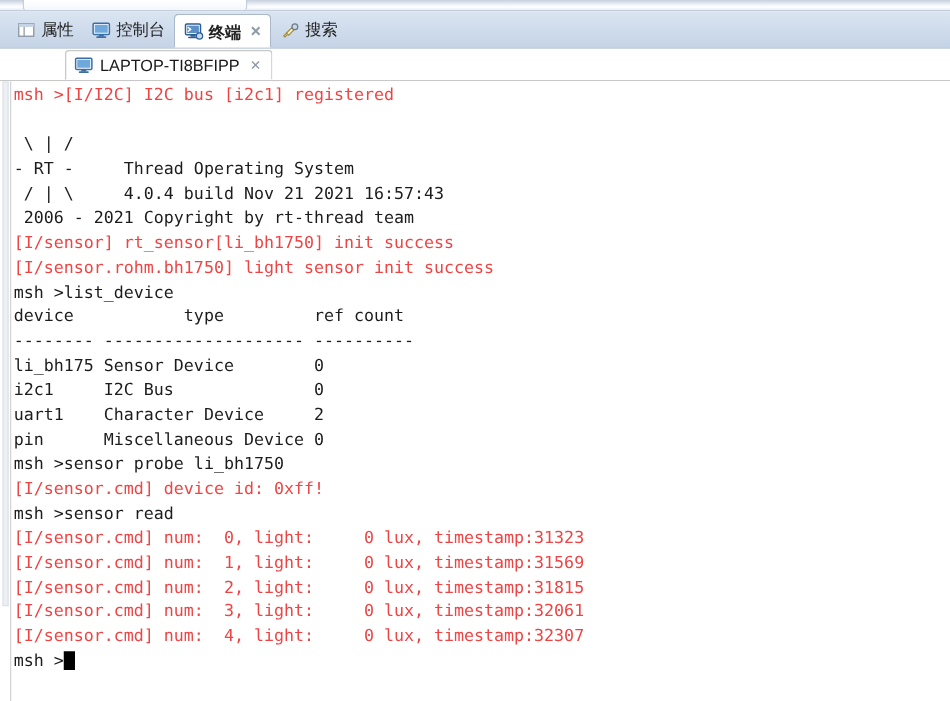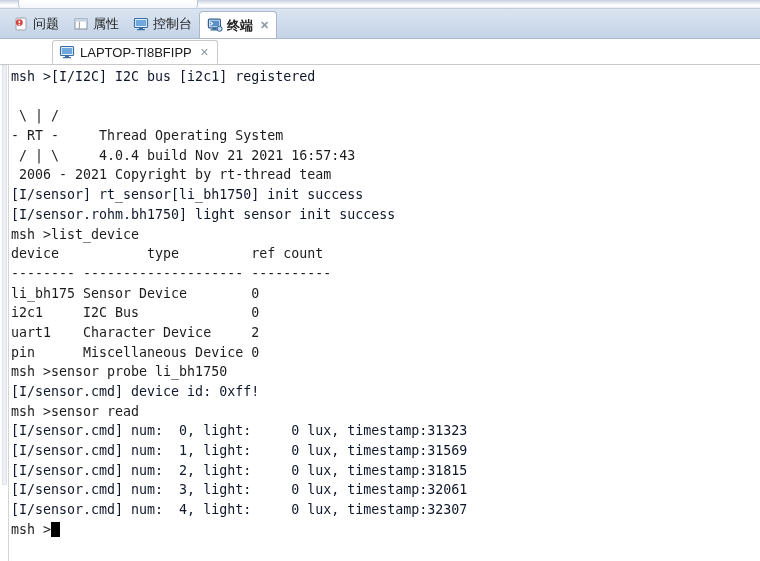--- a/index.html
+++ b/index.html
@@ -142,49 +142,40 @@
     width: 749px; height: 496px;
     font-family: "DejaVu Sans Mono", "Liberation Mono", monospace;
     font-size: 13.3px;
     line-height: 19.7px;
     white-space: pre;
     letter-spacing: 0px;
     padding-top: 2px;
     box-sizing: border-box;
   }
   .ln { display: block; height: 19.7px; }
-  .g { color: #0f172a; }
+  .g { color: #ef4444; }
   .k { color: #1c1c1c; }
   .cursor {
     display: inline-block;
     width: 9px;
     height: 15px;
     background: #000000;
     vertical-align: -3px;
   }
 </style>
 </head>
 <body>
 
 <div id="window-sliver">
   <div class="sliver-notch"></div>
 </div>
 
 <div id="view-tabbar">
     <div class="view-tab">
       <span class="ico"><svg viewBox="0 0 16 16" width="16" height="16">
-          <rect x="3" y="2" width="10" height="12" rx="1" fill="#fdfdfd" stroke="#9aa3ad" stroke-width="1"></rect>
-          <circle cx="6.3" cy="6.6" r="3.4" fill="#d94141"></circle>
-          <rect x="5.6" y="4.6" width="1.5" height="2.6" fill="#ffffff"></rect>
-          <rect x="5.6" y="8.0" width="1.5" height="1.3" fill="#ffffff"></rect>
-        </svg></span>
-      <span class="tab-label">问题</span>
-    </div>
-    <div class="view-tab">
-      <span class="ico"><svg viewBox="0 0 16 16" width="16" height="16">
           <rect x="2" y="3" width="12" height="10" fill="#ffffff" stroke="#8d98a6" stroke-width="1.1"></rect>
           <rect x="2" y="3" width="12" height="2.6" fill="#c6d4e4"></rect>
           <line x1="6.3" y1="5.6" x2="6.3" y2="13" stroke="#8d98a6" stroke-width="1"></line>
         </svg></span>
       <span class="tab-label">属性</span>
     </div>
     <div class="view-tab">
       <span class="ico"><svg viewBox="0 0 16 16" width="16" height="16">
           <rect x="1.5" y="2.5" width="13" height="9" rx="1" fill="#ffffff" stroke="#3a6ea5" stroke-width="1.2"></rect>
           <rect x="2.8" y="3.8" width="10.4" height="6.4" fill="#6fa8dc"></rect>
@@ -197,20 +188,28 @@
       <span class="ico"><svg viewBox="0 0 16 16" width="16" height="16">
           <rect x="1.4" y="2.2" width="12" height="8.6" rx="1" fill="#ffffff" stroke="#2d5f96" stroke-width="1.2"></rect>
           <rect x="2.7" y="3.5" width="9.4" height="6" fill="#5b8fc9"></rect>
           <path d="M3.6 5.0 L5.6 6.5 L3.6 8.0" fill="none" stroke="#ffffff" stroke-width="1.1" stroke-linecap="round" stroke-linejoin="round"></path>
           <rect x="5.4" y="10.9" width="4" height="1.5" fill="#2d5f96"></rect>
           <rect x="3.4" y="12.3" width="8" height="1.3" rx="0.6" fill="#2d5f96"></rect>
           <circle cx="12.6" cy="11.8" r="2.5" fill="#c8dcf0" stroke="#2d5f96" stroke-width="1"></circle>
         </svg></span>
       <span class="tab-label">终端</span>
       <span class="tab-close">✕</span>
+    </div>
+    <div class="view-tab">
+      <span class="ico"><svg viewBox="0 0 16 16" width="16" height="16">
+          <path d="M3 12.7 L5.2 10.4 L6.2 11.4 L4 13.6 Z" fill="#f0e2b0" stroke="#a08b3c" stroke-width="0.9"></path>
+          <path d="M5.2 10.4 L10.6 5.0 L12.3 6.7 L6.9 12.1 Z" fill="#fbf3cd" stroke="#a08b3c" stroke-width="0.9"></path>
+          <circle cx="11.9" cy="5.3" r="2.3" fill="#cfd8e2" stroke="#6c7a89" stroke-width="1"></circle>
+        </svg></span>
+      <span class="tab-label">搜索</span>
     </div>
   </div>
 
 <div id="inner-tabstrip">
   <div class="strip-underline"></div>
   <div id="inner-tab">
     <span class="ico">
       <svg viewBox="0 0 16 16" width="16" height="16">
         <rect x="1.5" y="2.5" width="13" height="9" rx="1" fill="#ffffff" stroke="#3a6ea5" stroke-width="1.2"></rect>
         <rect x="2.8" y="3.8" width="10.4" height="6.4" fill="#6fa8dc"></rect>

